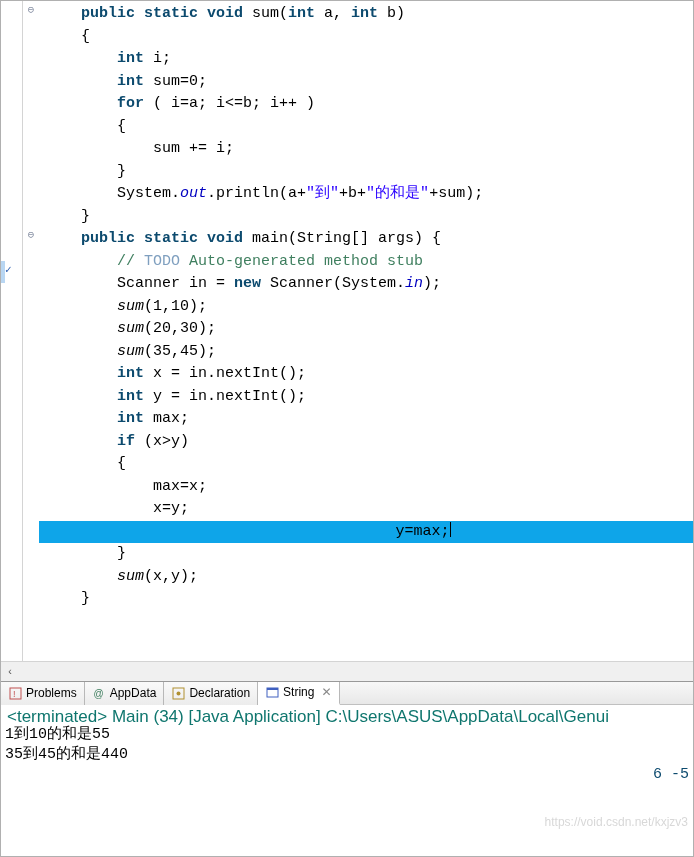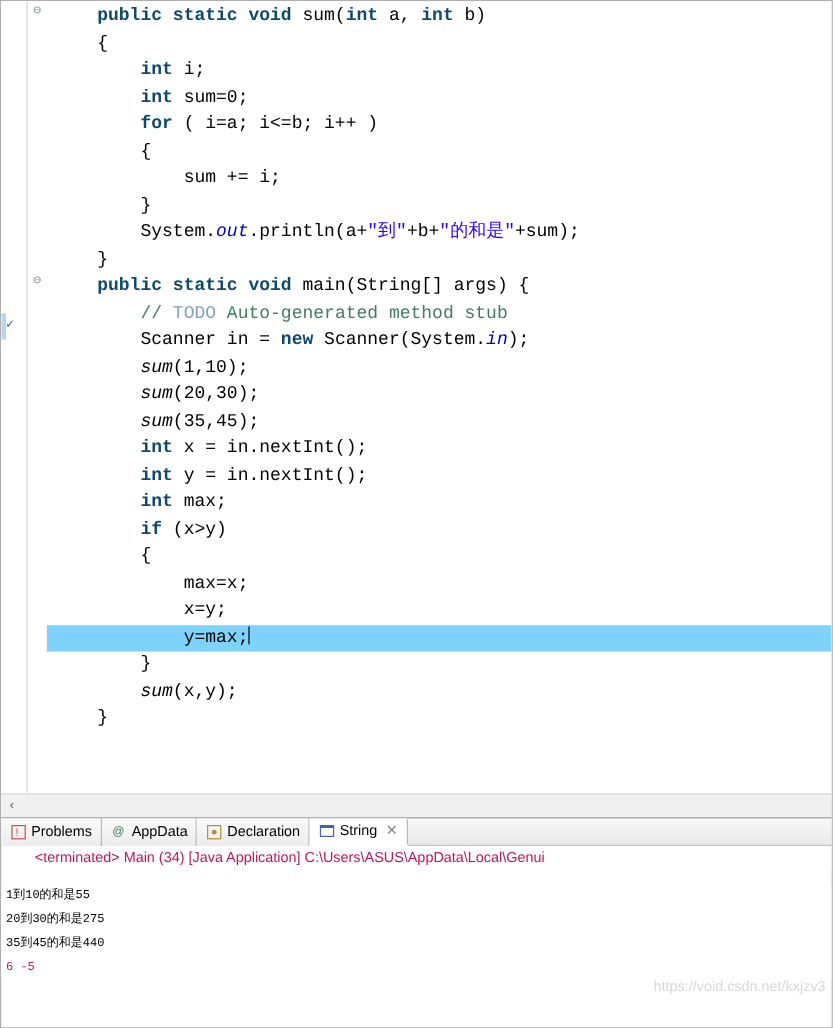--- a/index.html
+++ b/index.html
@@ -58,21 +58,22 @@
     margin-left: 38px;
     padding-top: 2px;
     white-space: pre;
     line-height: 22.5px;
   }
   .code-line {
     height: 22.5px;
     padding-left: 6px;
   }
   .highlighted-line {
-    background: #7dd3fc;
+    background: #0ea5e9;
+    text-align: center;
   }
   .kw { color: #0c4a6e; font-weight: bold; }
   .str { color: #2a00ff; }
   .com { color: #3f7f5f; }
   .todo { color: #7f9fbf; font-weight: normal; }
   .static-field { color: #0000c0; font-style: italic; }
   .static-call { font-style: italic; }
   .hscroll {
     height: 20px;
     background: #f0f0f0;
@@ -125,38 +126,36 @@
   }
   .close-x {
     color: #888;
     font-size: 12px;
     padding-left: 3px;
     cursor: pointer;
   }
   .console-header {
     height: 20px;
     font-family: "Segoe UI", Tahoma, sans-serif;
-    font-size: 12px;
+    font-size: 17px;
     padding: 2px 6px;
     background: #ffffff;
-    color: #be185d;
+    color: #0f766e;
     white-space: nowrap;
     overflow: hidden;
-    margin-left: 22px;
   }
   .console-body {
     font-family: "Courier New", monospace;
-    font-size: 10px;
+    font-size: 15px;
     padding: 0 4px;
     line-height: 20px;
     background: #ffffff;
-    margin-top: 12px;
   }
   .console-line { white-space: pre; color: #000; }
-  .console-input { color: #be185d; }
+  .console-input { color: #0c4a6e; text-align: right; }
   .watermark {
     position: absolute;
     right: 6px;
     bottom: 28px;
     color: #d8d8d8;
     font-family: "Segoe UI", Tahoma, sans-serif;
     font-size: 12px;
     pointer-events: none;
   }
   .cursor-bar {
@@ -219,18 +218,17 @@
       </span>
       <span>String</span>
       <span class="close-x">✕</span>
     </div>
   </div>
 
 <div class="console-header">&lt;terminated&gt; Main (34) [Java Application] C:\Users\ASUS\AppData\Local\Genui</div>
 
 <div class="console-body" id="console-body">
     <div class="console-line ">1到10的和是55</div>
-    <div class="console-line ">20到30的和是275</div>
     <div class="console-line ">35到45的和是440</div>
     <div class="console-line console-input">6 -5</div>
   </div>
 
 <div class="watermark">https://void.csdn.net/kxjzv3</div>
 
 </body></html>

